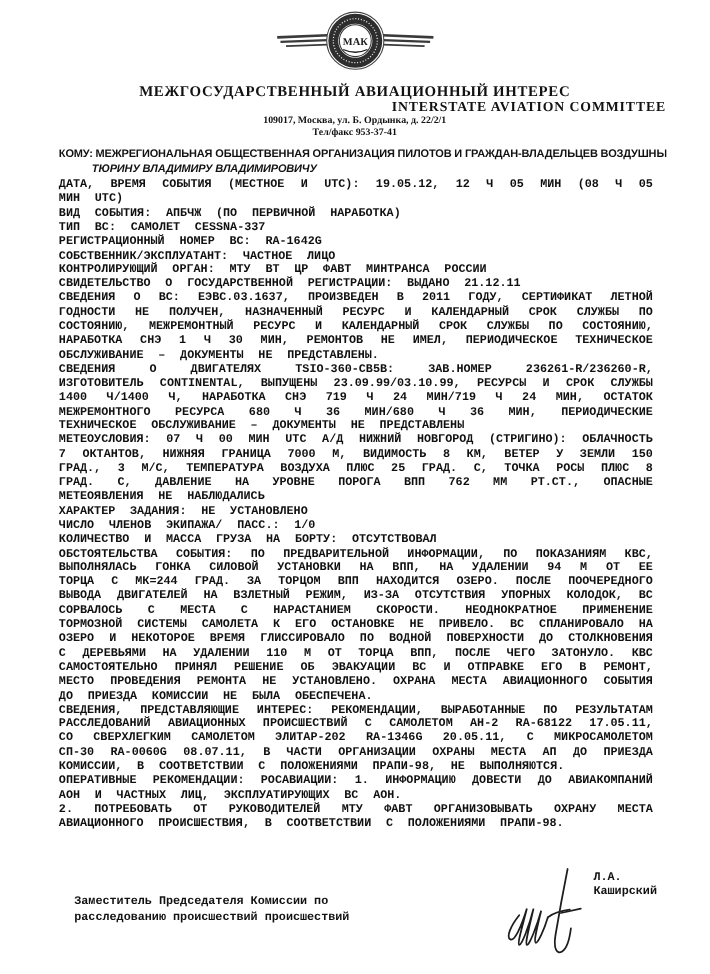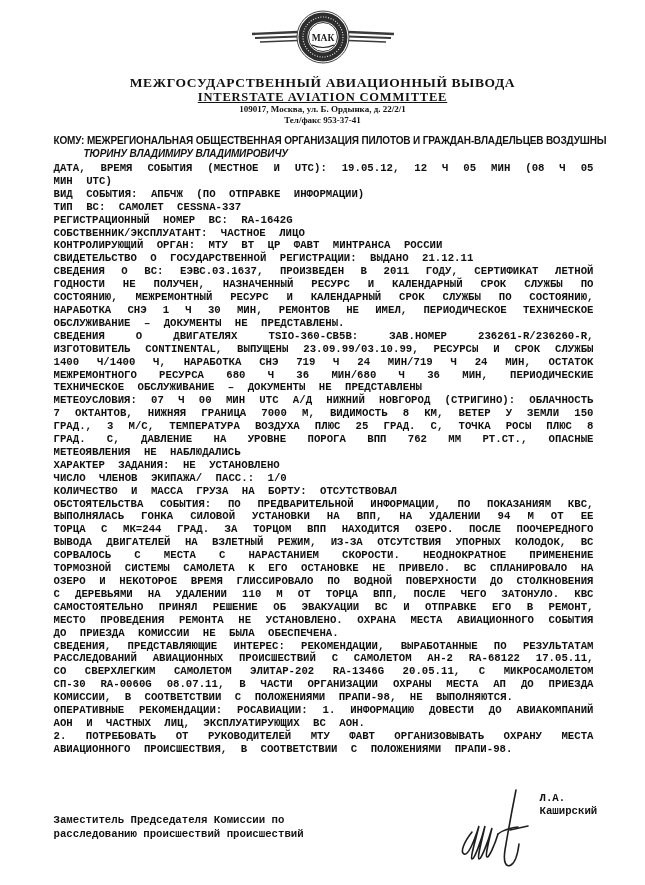--- a/index.html
+++ b/index.html
@@ -9,21 +9,21 @@
   }
   
   .header { text-align:center; padding-top:5px; }
   .logo-wrap { height:66px; }
   .org-ru {
     font:bold 13.5px/15px "Liberation Serif", serif;
     letter-spacing:.6px; margin-top:4px;
   }
   .org-en {
     font:bold 12.5px/14px "Liberation Serif", serif;
-    letter-spacing:.8px; text-decoration:underline;
+    letter-spacing:.8px; text-align:right;
   }
   .addr, .tel { font:bold 9px/10.5px "Liberation Serif", serif; }
 
   
   .recipient {
     margin:10px 12px 0 14px;
     font:bold 10px/12.5px "Liberation Sans", sans-serif;
     letter-spacing:-0.15px; white-space:nowrap;
   }
   .recipient .line2 { padding-left:30px;font-style:italic; }
@@ -33,21 +33,21 @@
     margin:2px 12px 0 14px;
     font:bold 10.7px/12.9px "Liberation Mono", monospace;
     word-spacing:7px;
     text-align:justify;
     color:#101010;
   }
   .doc-body p { margin:0; }
 
   
   .sig-title {
-    position:absolute; left:14px; top:814px;
+    position:absolute; left:28px; top:814px;
     font:bold 10.7px/13.5px "Liberation Mono", monospace;
   }
   .sig-name {
     position:absolute; left:500px; top:792px;
     font:bold 10.7px/13px "Liberation Mono", monospace;
   }
   .sig-scribble { position:absolute; left:418px; top:786px; }
 </style>
 </head>
 <body>
@@ -73,34 +73,34 @@
         <circle cx="75" cy="32" r="26" fill="#ffffff" stroke="#444" stroke-width="1"></circle>
         <circle cx="75" cy="32" r="20" fill="none" stroke="#2e2e2e" stroke-width="9"></circle>
 
         <circle cx="75" cy="32" r="20" fill="none" stroke="#e9e9e9" stroke-width="1.1" stroke-dasharray="1 1.6"></circle>
         <circle cx="75" cy="32" r="14.5" fill="#ffffff" stroke="#333" stroke-width="1"></circle>
 
         <text x="75" y="35.5" text-anchor="middle" font-family="Liberation Serif, serif" font-size="9.5" font-weight="bold" fill="#1c1c1c">МАК</text>
         <path d="M64,40 Q75,45 86,40" fill="none" stroke="#1c1c1c" stroke-width="1.2"></path>
       </svg>
     </div>
-    <div class="org-ru">МЕЖГОСУДАРСТВЕННЫЙ АВИАЦИОННЫЙ ВЫВОДА</div>
+    <div class="org-ru">МЕЖГОСУДАРСТВЕННЫЙ АВИАЦИОННЫЙ ИНТЕРЕС</div>
     <div class="org-en">INTERSTATE AVIATION COMMITTEE</div>
     <div class="addr">109017, Москва, ул. Б. Ордынка, д. 22/2/1</div>
     <div class="tel">Тел/факс 953-37-41</div>
   </div>
 
   <div class="recipient">
     <div class="line1">КОМУ: МЕЖРЕГИОНАЛЬНАЯ ОБЩЕСТВЕННАЯ ОРГАНИЗАЦИЯ ПИЛОТОВ И ГРАЖДАН-ВЛАДЕЛЬЦЕВ ВОЗДУШНЫХ СУДОВ</div>
     <div class="line2">ТЮРИНУ ВЛАДИМИРУ ВЛАДИМИРОВИЧУ</div>
   </div>
 
   <div class="doc-body">
       <p class="body-par">ДАТА, ВРЕМЯ СОБЫТИЯ (МЕСТНОЕ И UTC): 19.05.12, 12 Ч 05 МИН (08 Ч 05 МИН UTC)</p>
-      <p class="body-par">ВИД СОБЫТИЯ: АПБЧЖ (ПО ОТПРАВКЕ ИНФОРМАЦИИ)</p>
+      <p class="body-par">ВИД СОБЫТИЯ: АПБЧЖ (ПО ПЕРВИЧНОЙ НАРАБОТКА)</p>
       <p class="body-par">ТИП ВС: САМОЛЕТ CESSNA-337</p>
       <p class="body-par">РЕГИСТРАЦИОННЫЙ НОМЕР ВС: RA-1642G</p>
       <p class="body-par">СОБСТВЕННИК/ЭКСПЛУАТАНТ: ЧАСТНОЕ ЛИЦО</p>
       <p class="body-par">КОНТРОЛИРУЮЩИЙ ОРГАН: МТУ ВТ ЦР ФАВТ МИНТРАНСА РОССИИ</p>
       <p class="body-par">СВИДЕТЕЛЬСТВО О ГОСУДАРСТВЕННОЙ РЕГИСТРАЦИИ: ВЫДАНО 21.12.11</p>
       <p class="body-par">СВЕДЕНИЯ О ВС: ЕЭВС.03.1637, ПРОИЗВЕДЕН В 2011 ГОДУ, СЕРТИФИКАТ ЛЕТНОЙ ГОДНОСТИ НЕ ПОЛУЧЕН, НАЗНАЧЕННЫЙ РЕСУРС И КАЛЕНДАРНЫЙ СРОК СЛУЖБЫ ПО СОСТОЯНИЮ, МЕЖРЕМОНТНЫЙ РЕСУРС И КАЛЕНДАРНЫЙ СРОК СЛУЖБЫ ПО СОСТОЯНИЮ, НАРАБОТКА СНЭ 1 Ч 30 МИН, РЕМОНТОВ НЕ ИМЕЛ, ПЕРИОДИЧЕСКОЕ ТЕХНИЧЕСКОЕ ОБСЛУЖИВАНИЕ – ДОКУМЕНТЫ НЕ ПРЕДСТАВЛЕНЫ.</p>
       <p class="body-par">СВЕДЕНИЯ О ДВИГАТЕЛЯХ TSIO-360-CB5B: ЗАВ.НОМЕР 236261-R/236260-R, ИЗГОТОВИТЕЛЬ CONTINENTAL, ВЫПУЩЕНЫ 23.09.99/03.10.99, РЕСУРСЫ И СРОК СЛУЖБЫ 1400 Ч/1400 Ч, НАРАБОТКА СНЭ 719 Ч 24 МИН/719 Ч 24 МИН, ОСТАТОК МЕЖРЕМОНТНОГО РЕСУРСА 680 Ч 36 МИН/680 Ч 36 МИН, ПЕРИОДИЧЕСКИЕ ТЕХНИЧЕСКОЕ ОБСЛУЖИВАНИЕ – ДОКУМЕНТЫ НЕ ПРЕДСТАВЛЕНЫ</p>
       <p class="body-par">МЕТЕОУСЛОВИЯ: 07 Ч 00 МИН UTC А/Д НИЖНИЙ НОВГОРОД (СТРИГИНО): ОБЛАЧНОСТЬ 7 ОКТАНТОВ, НИЖНЯЯ ГРАНИЦА 7000 М, ВИДИМОСТЬ 8 КМ, ВЕТЕР У ЗЕМЛИ 150 ГРАД., 3 М/С, ТЕМПЕРАТУРА ВОЗДУХА ПЛЮС 25 ГРАД. С, ТОЧКА РОСЫ ПЛЮС 8 ГРАД. С, ДАВЛЕНИЕ НА УРОВНЕ ПОРОГА ВПП 762 ММ РТ.СТ., ОПАСНЫЕ МЕТЕОЯВЛЕНИЯ НЕ НАБЛЮДАЛИСЬ</p>
       <p class="body-par">ХАРАКТЕР ЗАДАНИЯ: НЕ УСТАНОВЛЕНО</p>
       <p class="body-par">ЧИСЛО ЧЛЕНОВ ЭКИПАЖА/ ПАСС.: 1/0</p>

